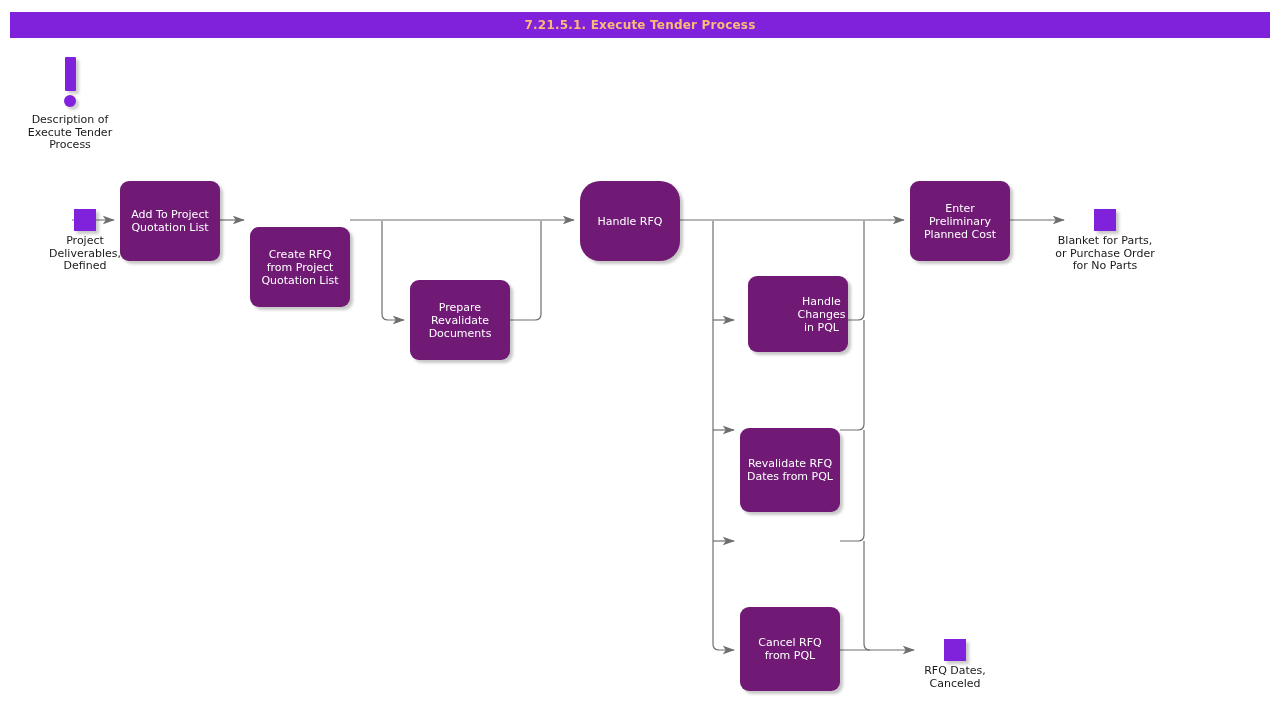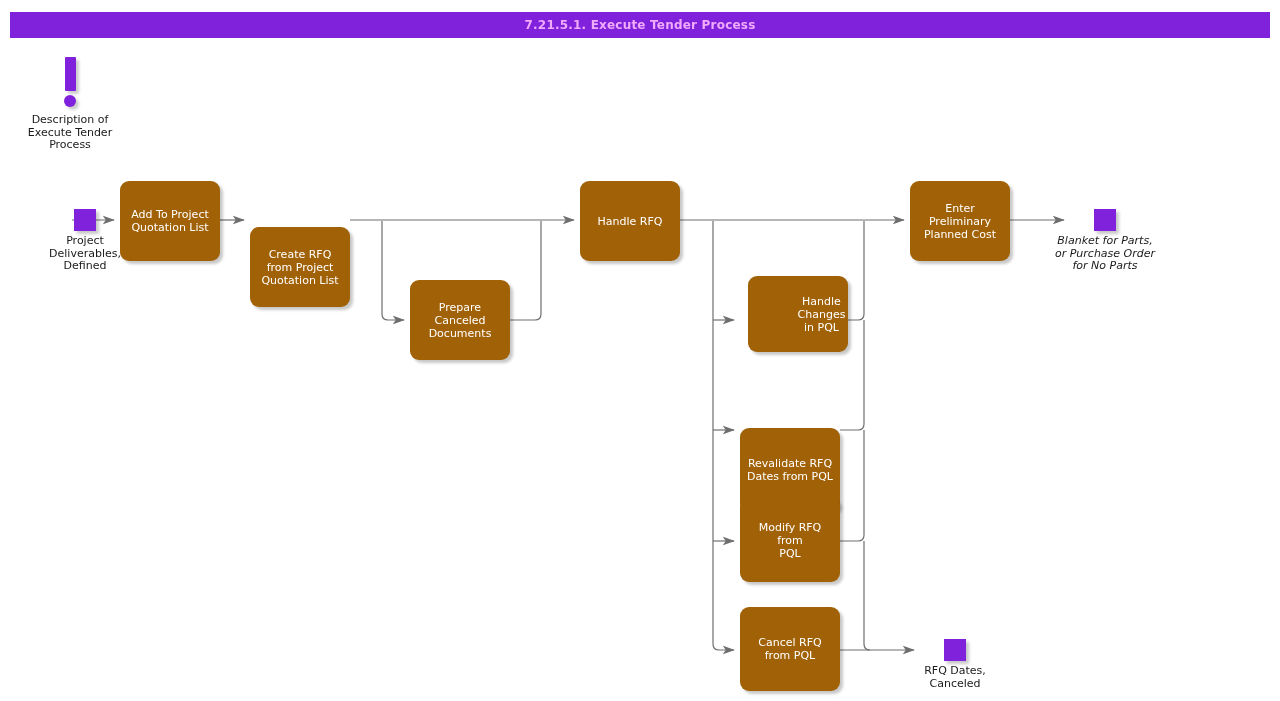--- a/index.html
+++ b/index.html
@@ -35,32 +35,32 @@
     left: 10px;
     top: 12px;
     width: 1260px;
     height: 26px;
     background: #8022dc;
     display: flex;
     align-items: center;
     justify-content: center;
   }
   .titlebar .title-text {
-    color: #f0abfc;
+    color: #fdba74;
     font-size: 12px;
     font-weight: bold;
     letter-spacing: 0.2px;
     font-family: "DejaVu Sans", sans-serif;
     text-align: center;
   }
 
   
   .node {
     position: absolute;
-    background: #a16207;
+    background: #701a75;
     border-radius: 9px;
     box-shadow: 3px 3px 3px rgba(0,0,0,0.22);
     display: flex;
     align-items: center;
     justify-content: center;
     box-sizing: border-box;
   }
   .node .node-label {
     color: #ffffff;
     font-size: 11px;
@@ -214,58 +214,54 @@
   </div>
 
   <div class="node" style="left:250px; top:181px; width:100px; height:80px;margin-top:46px;">
     <span class="node-label">Create RFQ
 from Project
 Quotation List</span>
   </div>
 
   <div class="node" style="left:410px; top:280px; width:100px; height:80px;">
     <span class="node-label">Prepare
-Canceled
+Revalidate
 Documents</span>
   </div>
 
-  <div class="node" style="left:580px; top:181px; width:100px; height:80px;">
+  <div class="node" style="left:580px; top:181px; width:100px; height:80px;border-radius:20px;">
     <span class="node-label">Handle RFQ</span>
   </div>
 
   <div class="node" style="left:910px; top:181px; width:100px; height:80px;">
     <span class="node-label">Enter
 Preliminary
 Planned Cost</span>
   </div>
 
   <div class="node" style="left:748px; top:276px; width:100px; height:76px;padding-left:47px;">
     <span class="node-label">Handle Changes
 in PQL</span>
   </div>
 
   <div class="node" style="left:740px; top:387px; width:100px; height:84px;margin-top:41px;">
     <span class="node-label">Revalidate RFQ
 Dates from PQL</span>
   </div>
 
-  <div class="node" style="left:740px; top:498px; width:100px; height:84px;">
-    <span class="node-label">Modify RFQ from
-PQL</span>
-  </div>
 
   <div class="node" style="left:740px; top:607px; width:100px; height:84px;">
     <span class="node-label">Cancel RFQ
 from PQL</span>
   </div>
 
 
   <div class="event" style="left:1070px; top:209px; width:22px;">
     <div class="swatch"></div>
-    <div class="event-label" style="width:180px;font-style:italic;">Blanket for Parts,
+    <div class="event-label" style="width:180px;">Blanket for Parts,
 or Purchase Order
 for No Parts</div>
   </div>
 
   <div class="event" style="left:920px; top:639px; width:22px;">
     <div class="swatch"></div>
     <div class="event-label" style="width:130px;">RFQ Dates,
 Canceled</div>
   </div>
 

